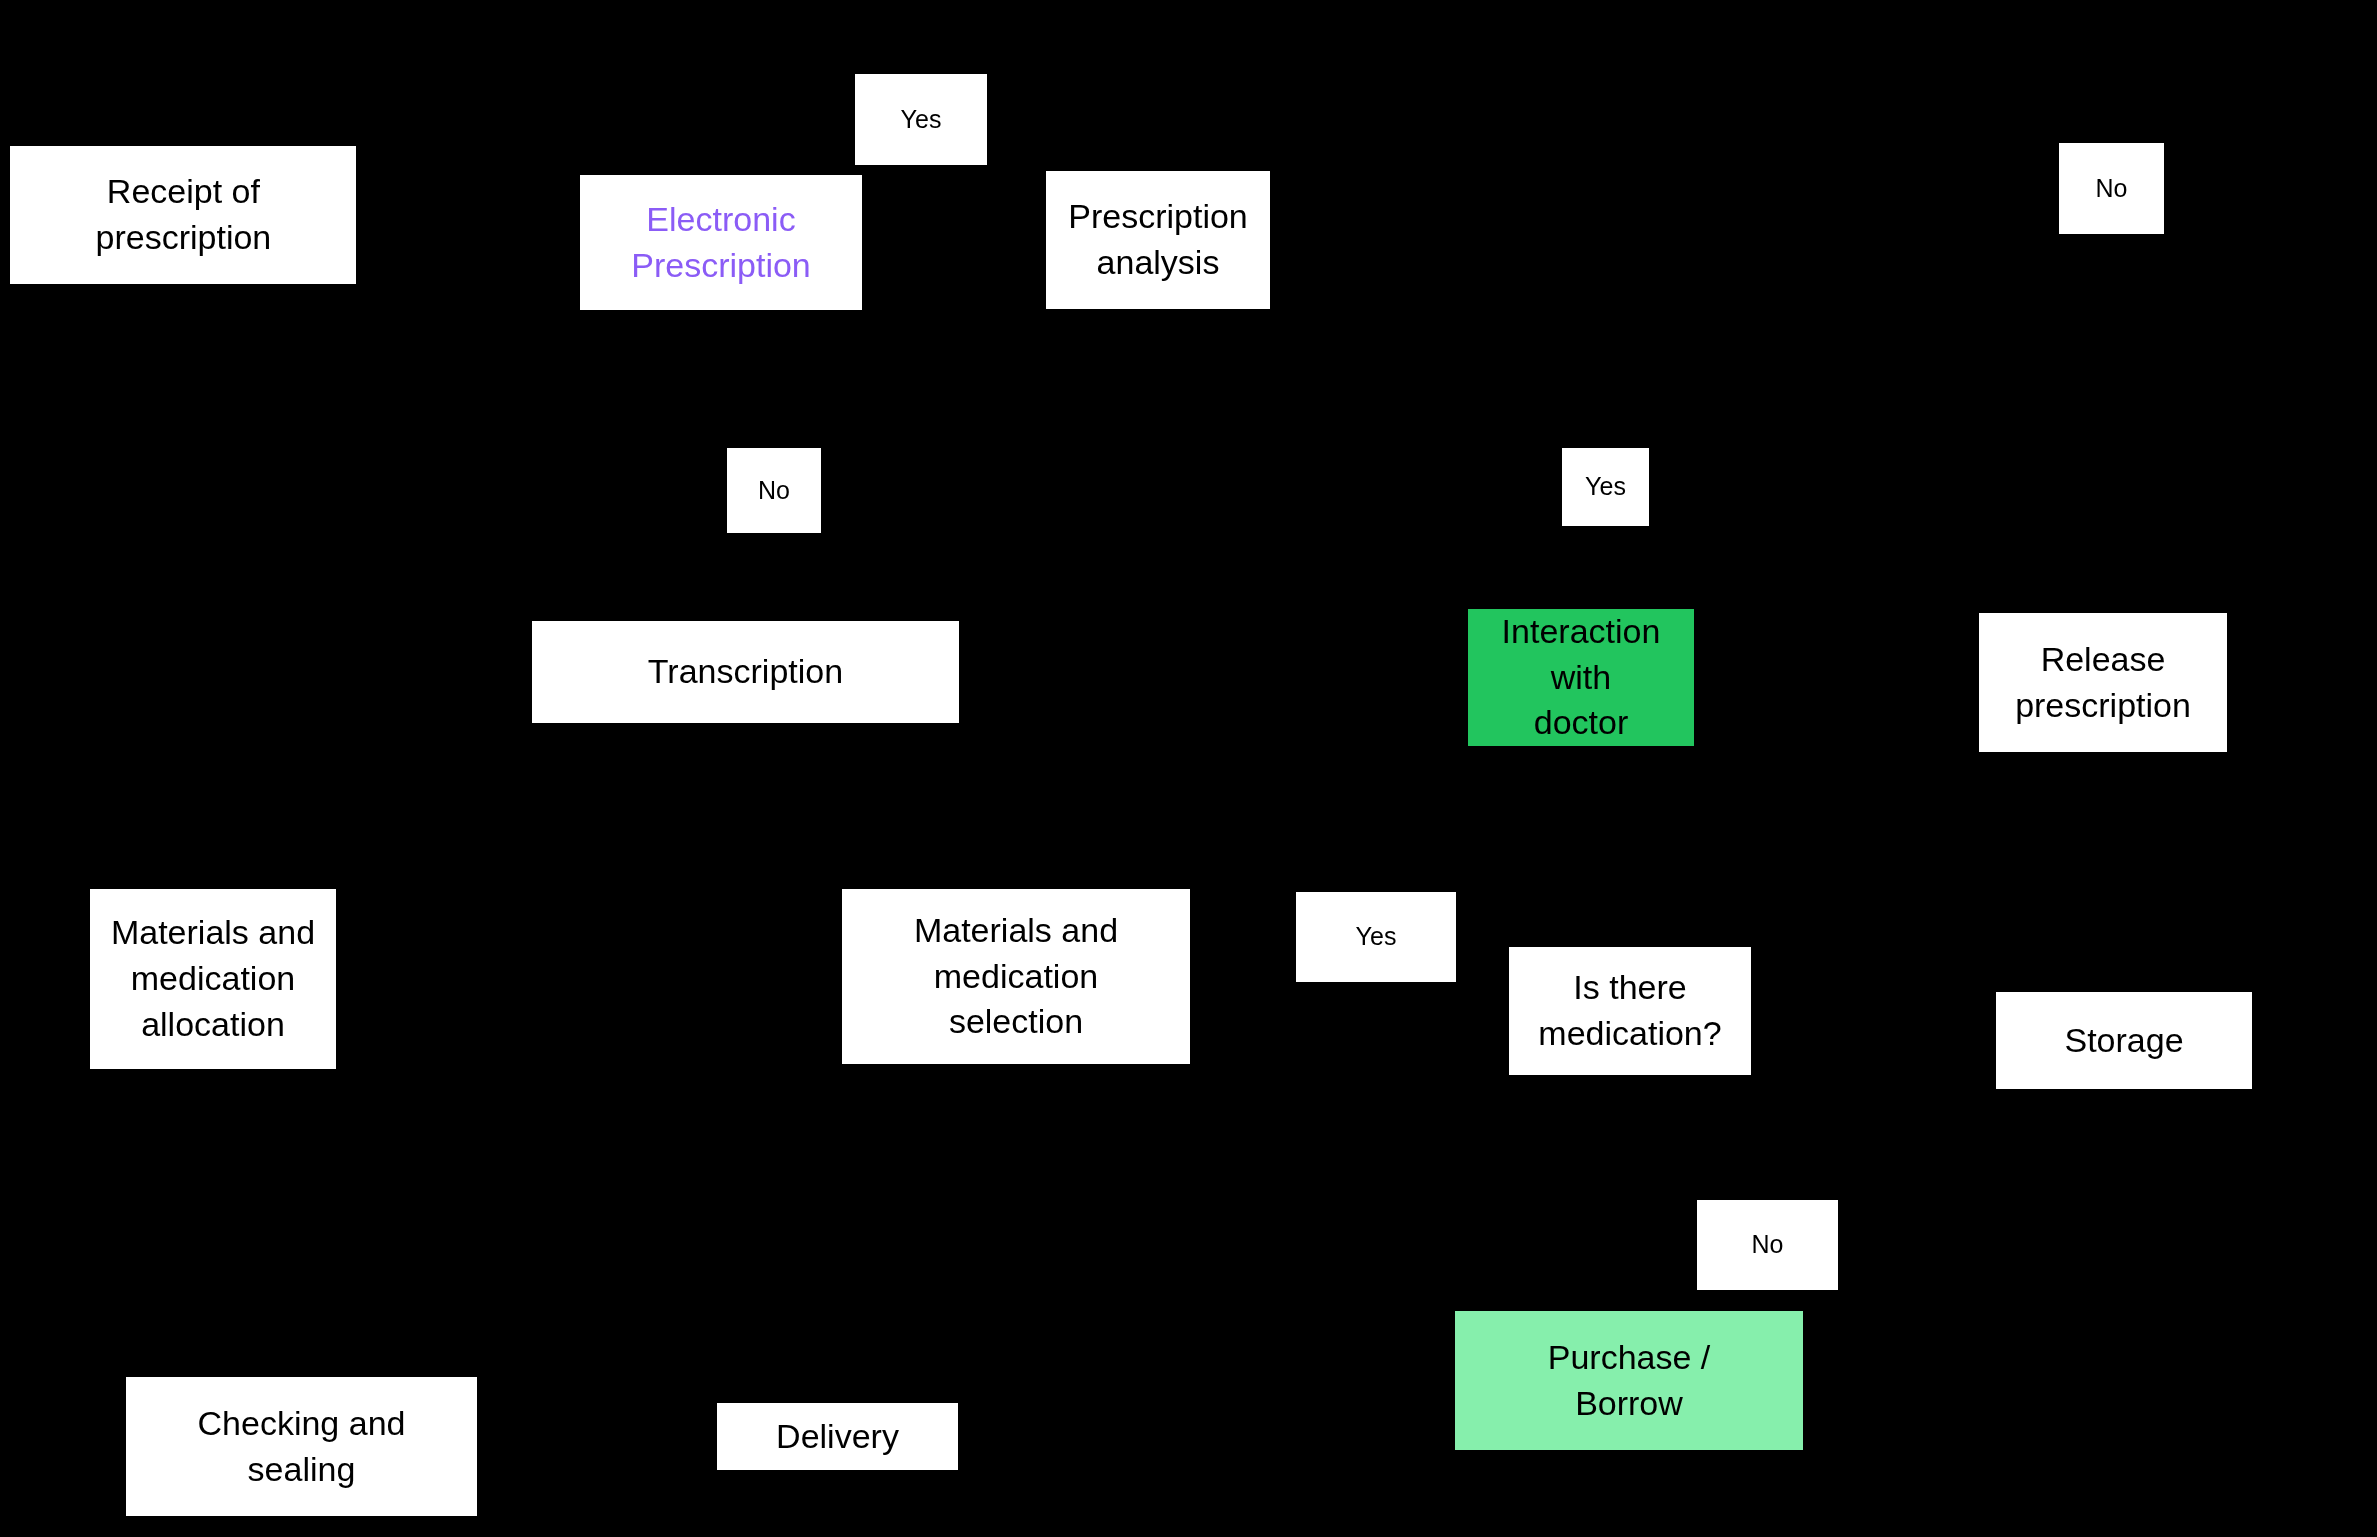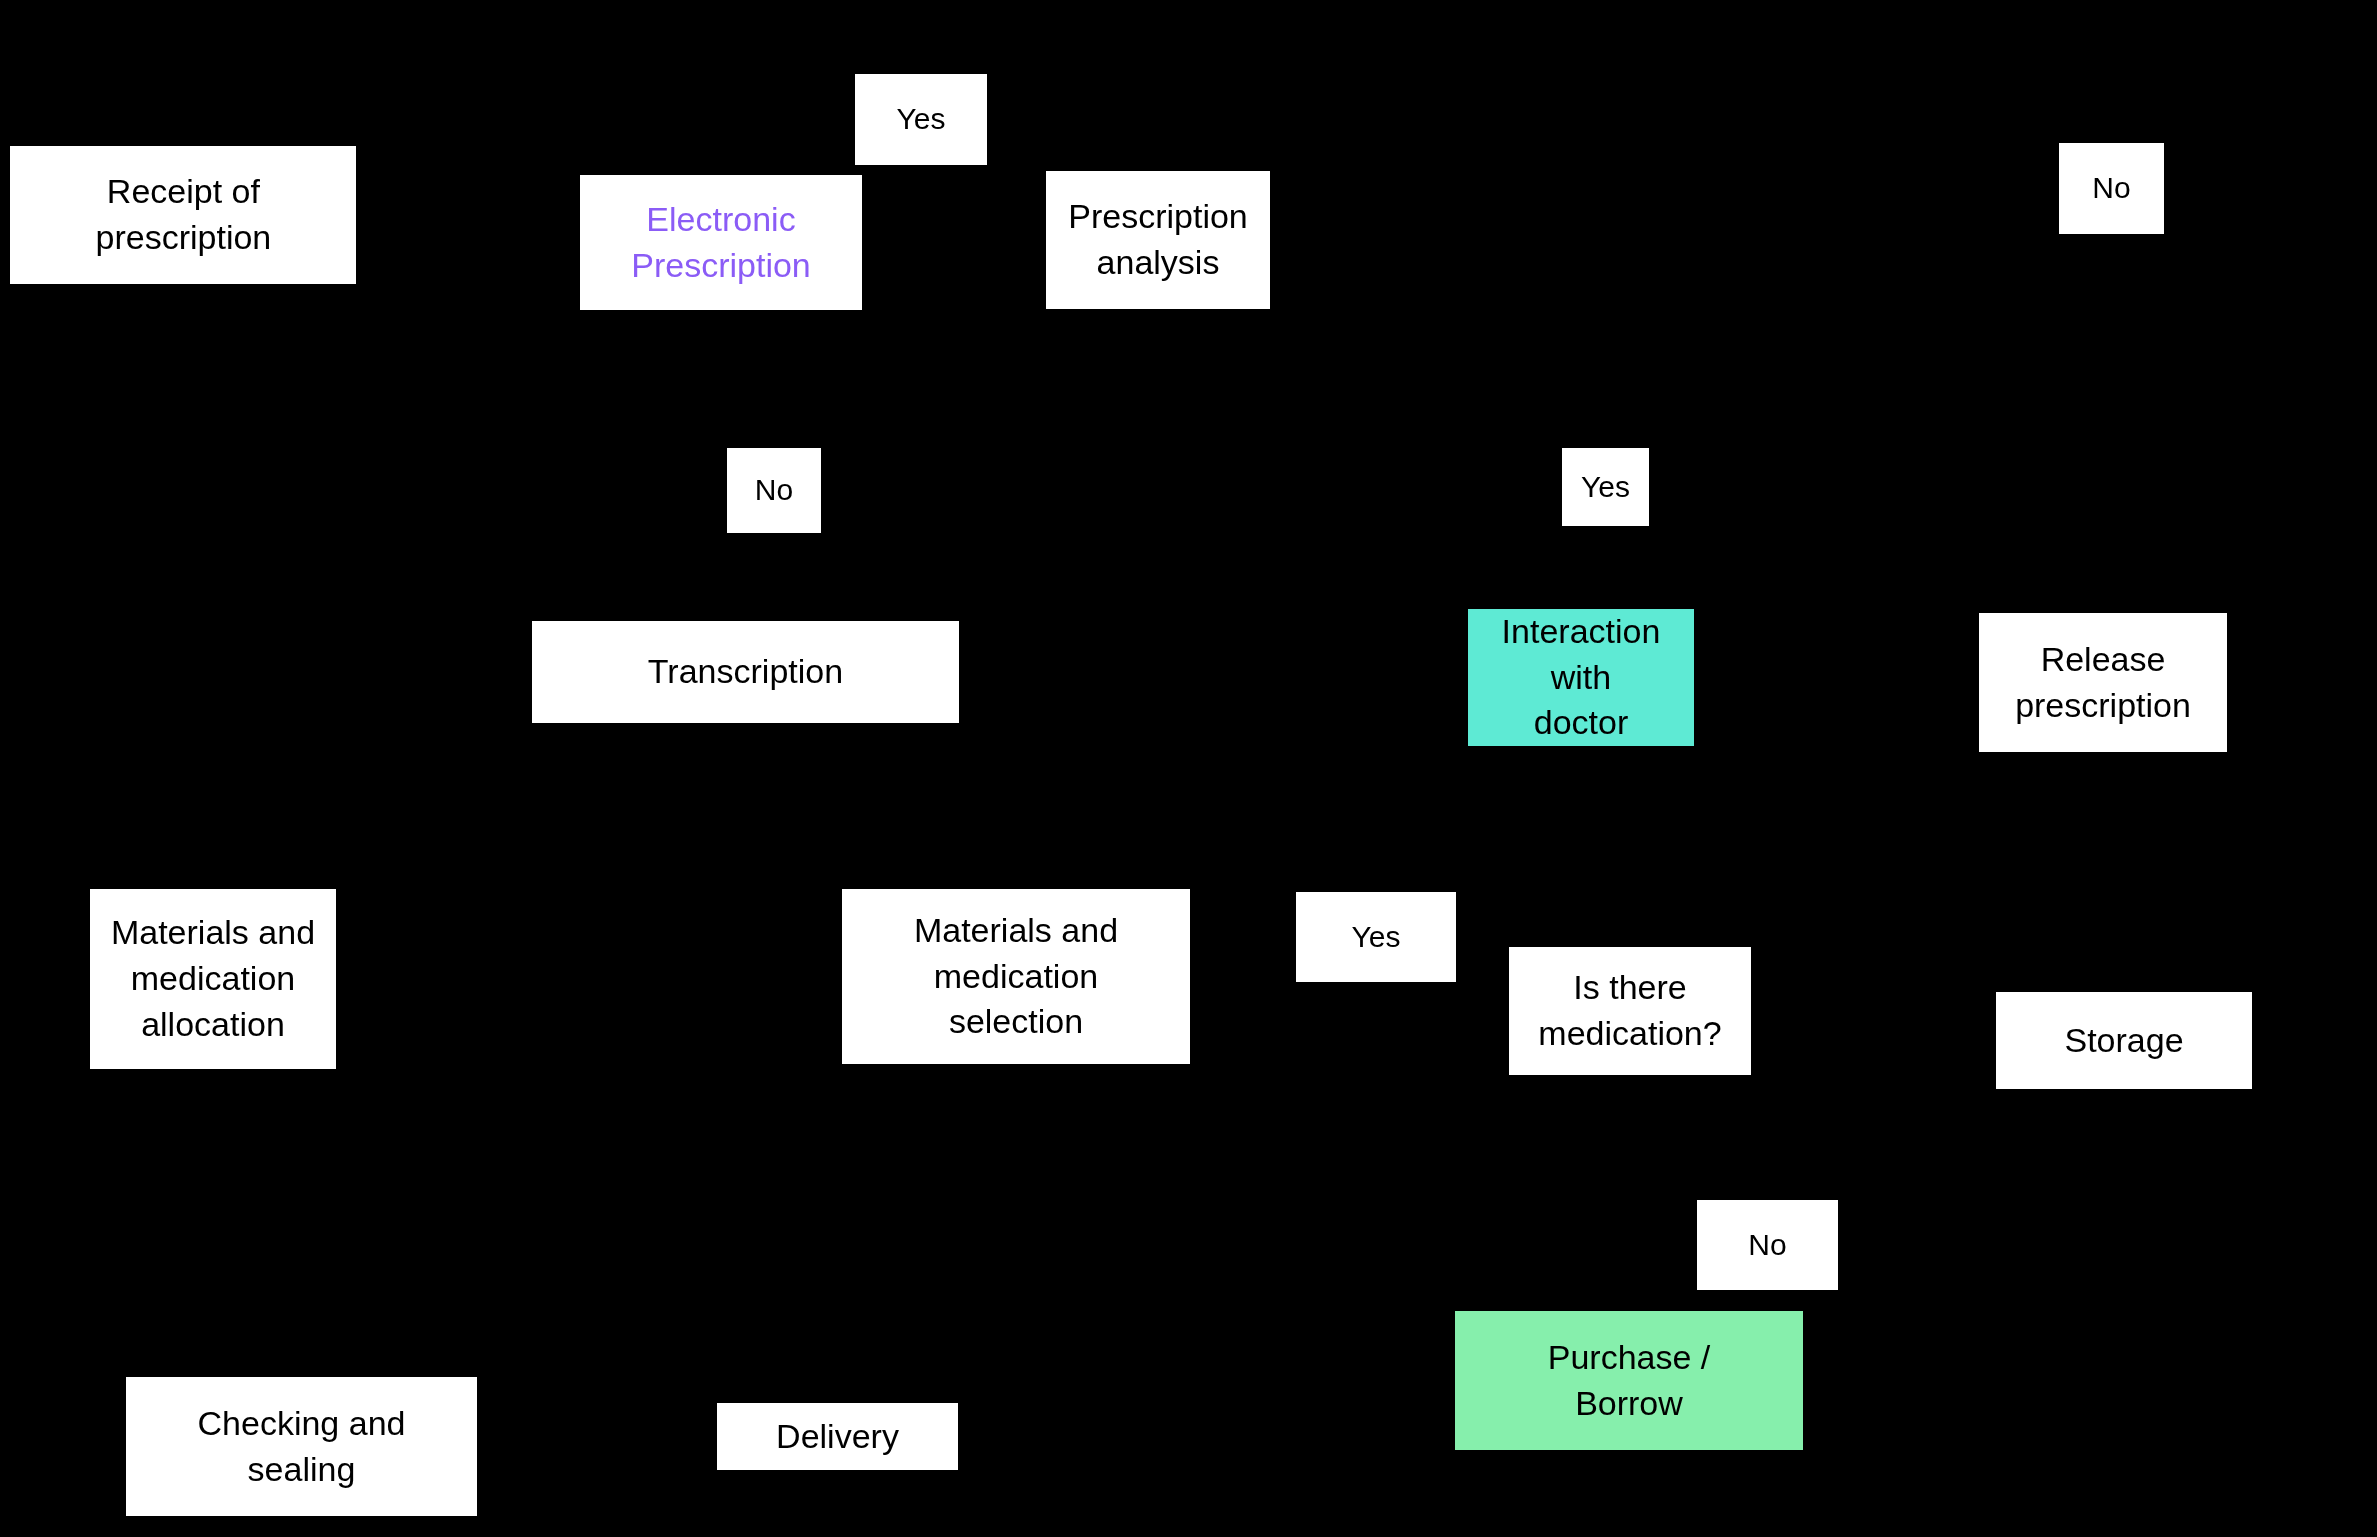--- a/index.html
+++ b/index.html
@@ -25,38 +25,38 @@
     justify-content: center;
     text-align: center;
     box-sizing: border-box;
     line-height: 1.35;
     padding: 2.3px 5.8px;
     white-space: pre-line;
     font-weight: 400;
   }
   .node.process   { font-size: 34px; }
   .node.decision  { font-size: 34px; }
-  .node.label     { font-size: 30px; }
+  .node.label     { font-size: 25px; }
 </style>
 </head>
 <body>
 
 <div id="canvas" style="width: 2377px; height: 1538px; background: rgb(0, 0, 0);">
     <div class="node process" style="left: 10.4px; top: 146px; width: 346px; height: 138px; background: rgb(255, 255, 255); color: rgb(0, 0, 0);">Receipt of
 prescription</div>
     <div class="node label" style="left: 855px; top: 74px; width: 132px; height: 91px; background: rgb(255, 255, 255); color: rgb(0, 0, 0);">Yes</div>
     <div class="node decision" style="left: 580px; top: 175px; width: 282px; height: 135px; background: rgb(255, 255, 255); color: #8b5cf6;">Electronic
 Prescription</div>
     <div class="node process" style="left: 1046px; top: 171px; width: 224px; height: 138px; background: rgb(255, 255, 255); color: rgb(0, 0, 0);">Prescription
 analysis</div>
     <div class="node label" style="left: 2059px; top: 143px; width: 105px; height: 91px; background: rgb(255, 255, 255); color: rgb(0, 0, 0);">No</div>
     <div class="node label" style="left: 727px; top: 448px; width: 94px; height: 85px; background: rgb(255, 255, 255); color: rgb(0, 0, 0);">No</div>
     <div class="node label" style="left: 1562px; top: 448px; width: 87px; height: 78px; background: rgb(255, 255, 255); color: rgb(0, 0, 0);">Yes</div>
     <div class="node process" style="left: 532px; top: 621px; width: 427px; height: 102px; background: rgb(255, 255, 255); color: #000000;">Transcription</div>
-    <div class="node process" style="left: 1468px; top: 609px; width: 226px; height: 137px; background: #5eead4; color: rgb(0, 0, 0);">Interaction with
+    <div class="node process" style="left: 1468px; top: 609px; width: 226px; height: 137px; background: #22c55e; color: rgb(0, 0, 0);">Interaction with
 doctor</div>
     <div class="node process" style="left: 1979px; top: 613px; width: 248px; height: 139px; background: rgb(255, 255, 255); color: rgb(0, 0, 0);">Release
 prescription</div>
     <div class="node process" style="left: 90px; top: 889px; width: 246px; height: 180px; background: rgb(255, 255, 255); color: rgb(0, 0, 0);">Materials and
 medication
 allocation</div>
     <div class="node process" style="left: 842px; top: 889px; width: 348px; height: 175px; background: rgb(255, 255, 255); color: rgb(0, 0, 0);">Materials and
 medication
 selection</div>
     <div class="node label" style="left: 1296px; top: 892px; width: 160px; height: 90px; background: rgb(255, 255, 255); color: rgb(0, 0, 0);">Yes</div>

